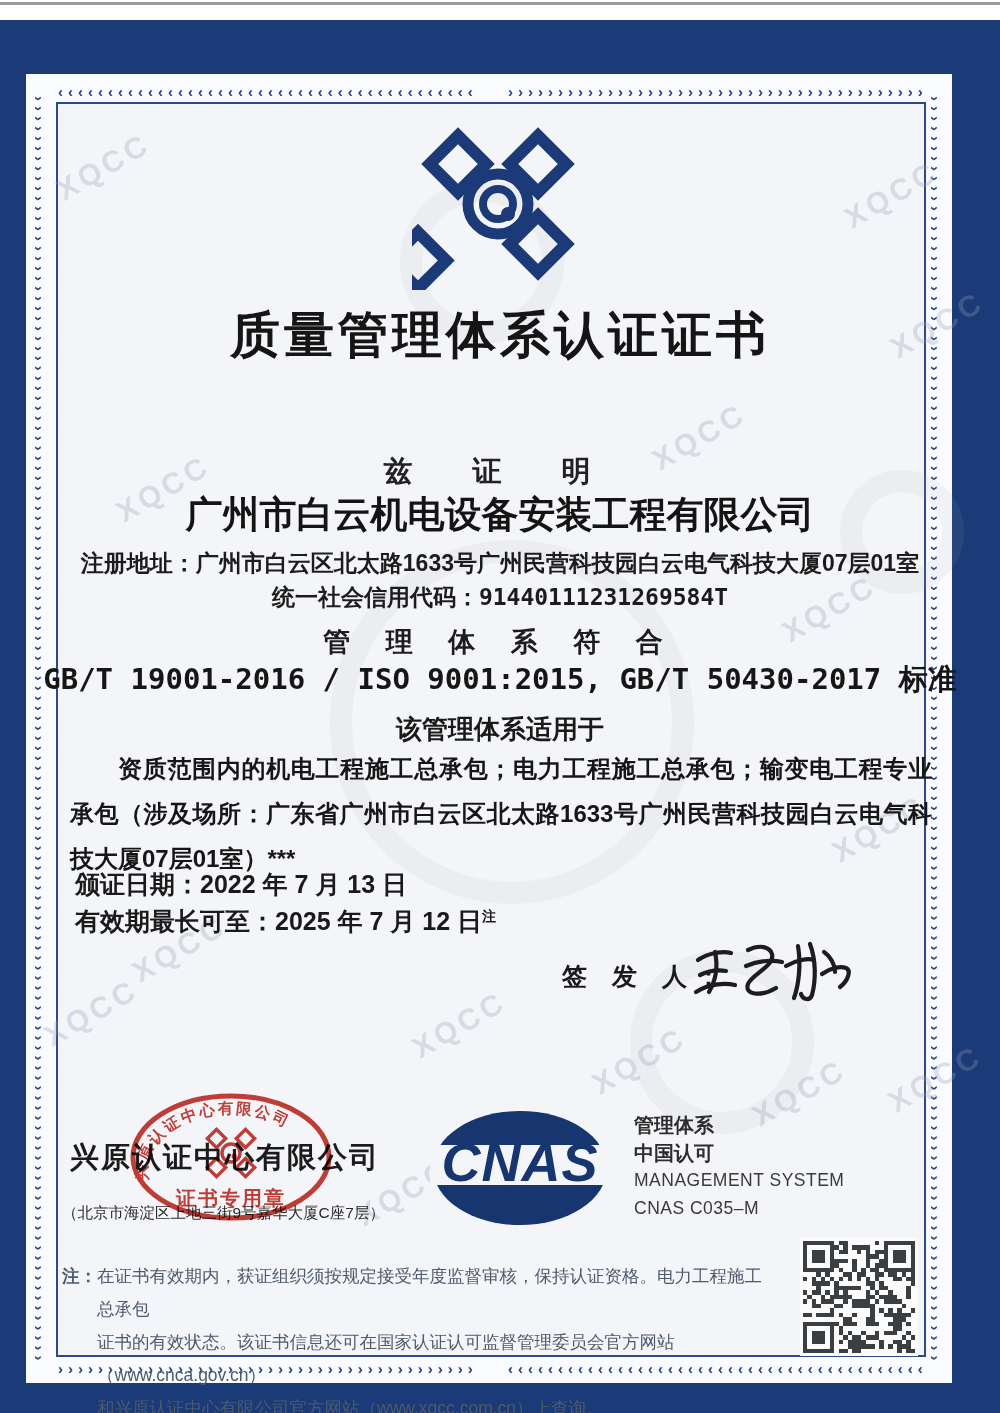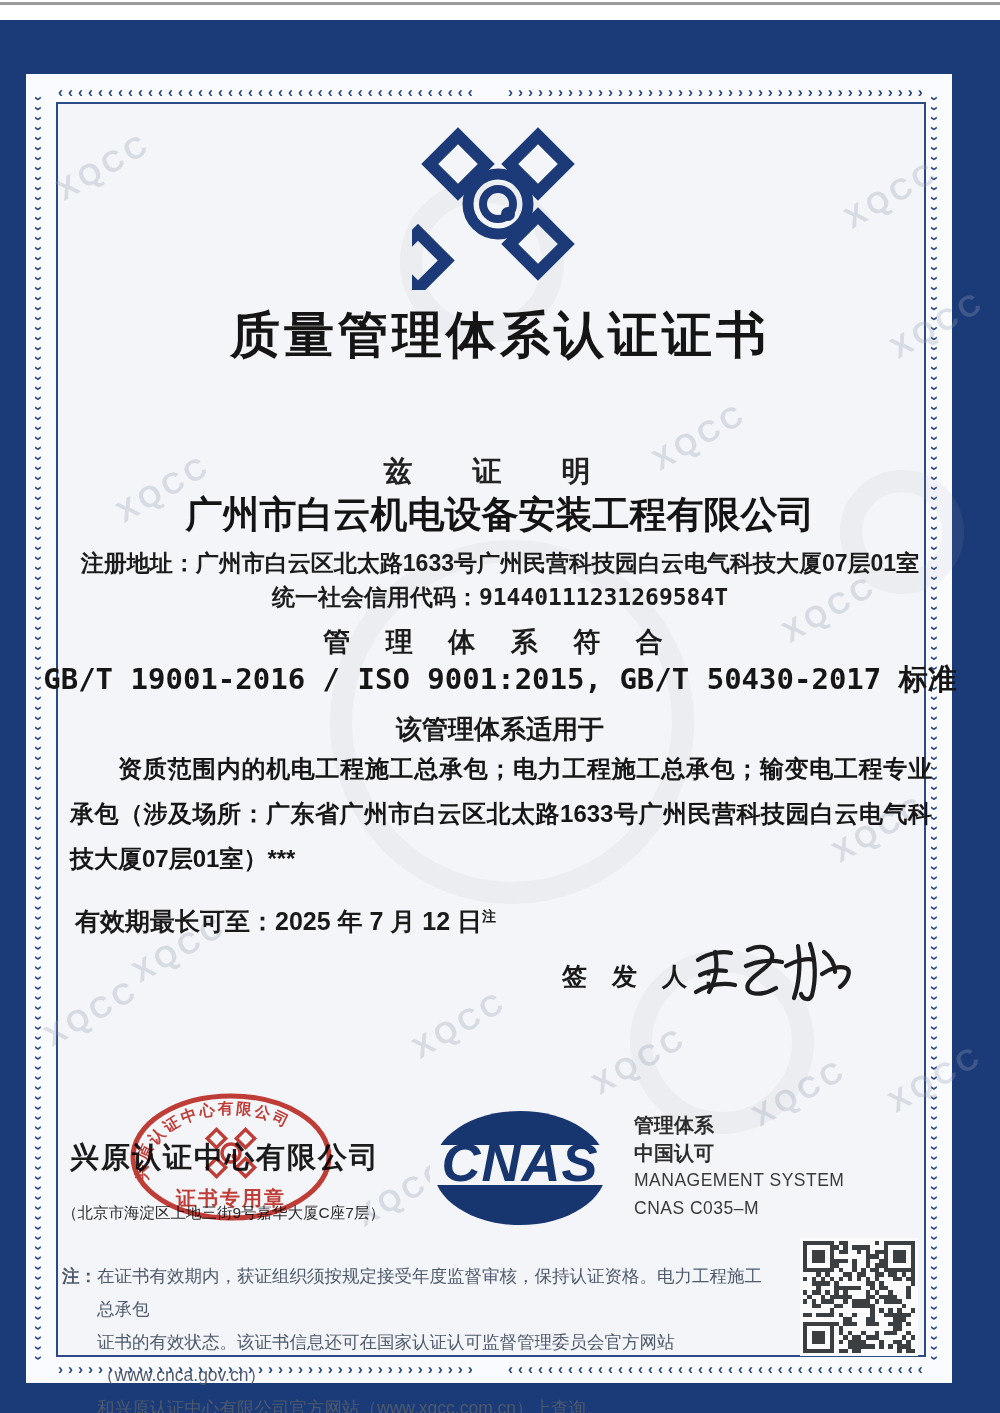--- a/index.html
+++ b/index.html
@@ -135,20 +135,21 @@
 
   <div class="abs credit">
     <span>统一社会信用代码：</span><span class="num">91440111231269584T</span>
   </div>
 
   <div class="abs conform">管 理 体 系 符 合</div>
   <div class="abs standards">GB/T 19001-2016 / ISO 9001:2015, GB/T 50430-2017 标准</div>
   <div class="abs scope-head">该管理体系适用于</div>
   <div class="abs scope">资质范围内的机电工程施工总承包；电力工程施工总承包；输变电工程专业承包（涉及场所：广东省广州市白云区北太路1633号广州民营科技园白云电气科技大厦07层01室）***</div>
 
+  <div class="abs dateline d1">颁证日期：2022 年 7 月 13 日</div>
   <div class="abs dateline d2">
     <span>有效期最长可至：2025 年 7 月 12 日</span><span class="sup">注</span>
   </div>
 
   <div class="abs signer">签 发 人：</div>
 
   <svg class="abs signature" width="175" height="92" viewBox="0 0 175 92">
     <g fill="none" stroke="#1d1d1f" stroke-width="4.2" stroke-linecap="round" stroke-linejoin="round">
       <path d="M10,40 C22,32 36,31 43,33"></path>
       <path d="M12,55 C22,50 32,50 38,51"></path>

